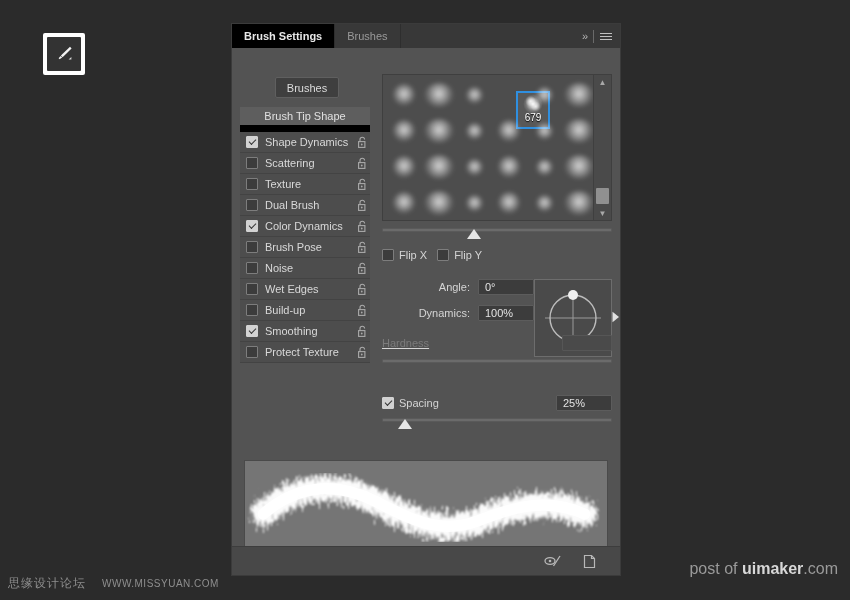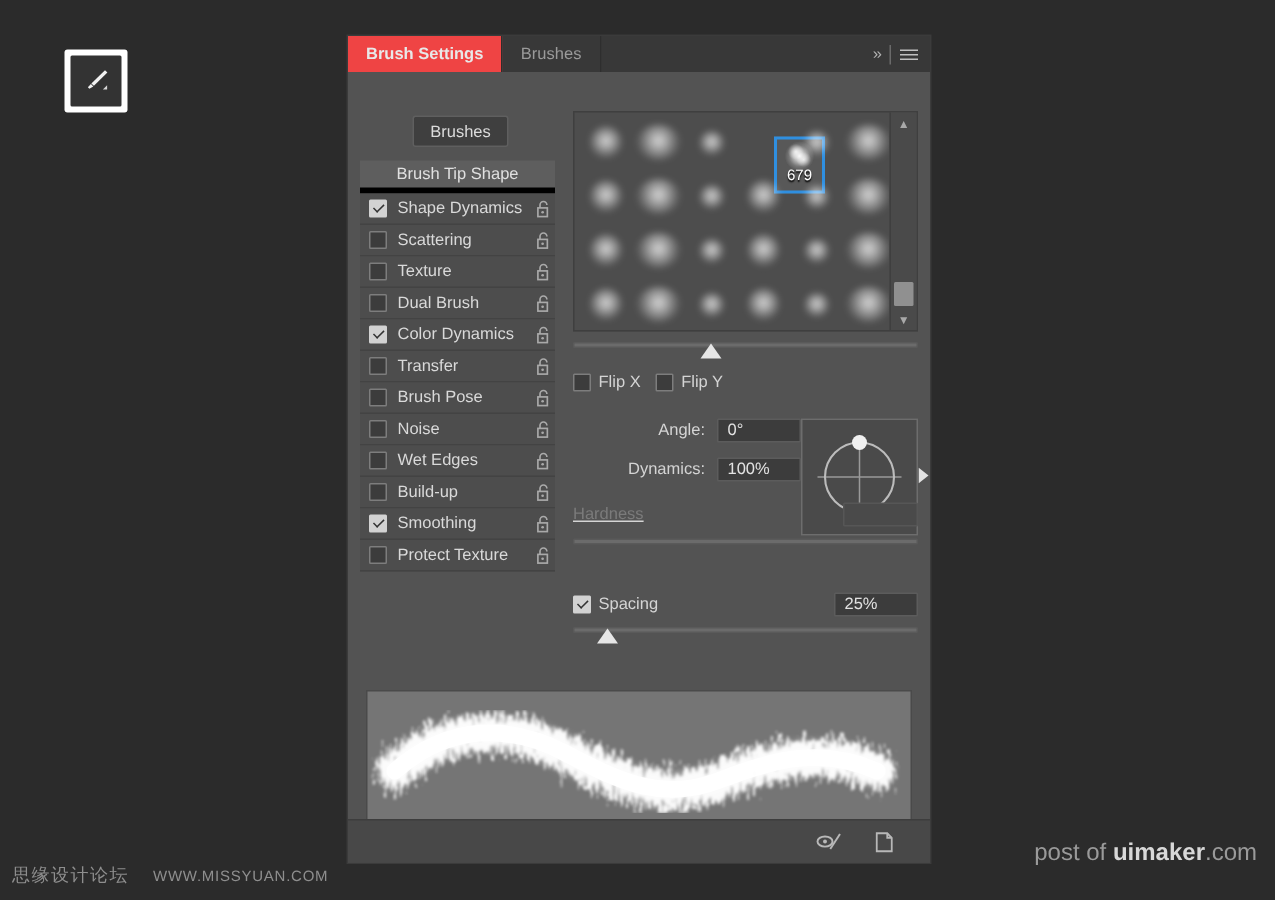--- a/index.html
+++ b/index.html
@@ -54,21 +54,21 @@
   .tab {
     display: flex; align-items: center;
     padding: 0 12px;
     font-size: 11px;
     color: #9a9a9a;
     background: #383838;
     border-right: 1px solid #2e2e2e;
     cursor: default;
   }
   .tab.active {
-    background: #ef4444;
+    background: #000000;
     color: #e8e8e8;
     font-weight: bold;
   }
   #tabstrip .spacer { flex: 1; background: #383838; }
   .tab-icons {
     display: flex; align-items: center; gap: 6px;
     padding: 0 8px;
     color: #b4b4b4;
   }
   .tab-icons .sep {
@@ -100,21 +100,21 @@
 
   
   #settings-list {
     position: absolute;
     left: 8px; top: 59px;
     width: 130px;
   }
   #list-header {
     height: 18px;
     background: #5e5e5e;
-    border-bottom: 4px solid #000000;
+    border-bottom: 7px solid #000000;
     display: flex; align-items: center; justify-content: center;
     font-size: 11px;
     color: #e0e0e0;
   }
   .list-row {
     height: 20px;
     background: #4d4d4d;
     border-bottom: 1px solid #434343;
     display: flex; align-items: center;
     padding-left: 6px;
@@ -476,31 +476,20 @@
             <span class="lock">
               <svg width="11" height="13" viewBox="0 0 11 13">
                 <path d="M3 5.6 V3.6 a2.3 2.3 0 0 1 4.6 0" fill="none" stroke="#c4c4c4" stroke-width="1.1"></path>
                 <rect x="1.6" y="5.6" width="6.3" height="5.8" fill="none" stroke="#c4c4c4" stroke-width="1.1"></rect>
                 <circle cx="4.75" cy="8.5" r="0.9" fill="#c4c4c4"></circle>
               </svg>
             </span>
           </div>
           <div class="list-row">
             <span class="cb"></span>
-            <span class="lbl">Transfer</span>
-            <span class="lock">
-              <svg width="11" height="13" viewBox="0 0 11 13">
-                <path d="M3 5.6 V3.6 a2.3 2.3 0 0 1 4.6 0" fill="none" stroke="#c4c4c4" stroke-width="1.1"></path>
-                <rect x="1.6" y="5.6" width="6.3" height="5.8" fill="none" stroke="#c4c4c4" stroke-width="1.1"></rect>
-                <circle cx="4.75" cy="8.5" r="0.9" fill="#c4c4c4"></circle>
-              </svg>
-            </span>
-          </div>
-          <div class="list-row">
-            <span class="cb"></span>
             <span class="lbl">Brush Pose</span>
             <span class="lock">
               <svg width="11" height="13" viewBox="0 0 11 13">
                 <path d="M3 5.6 V3.6 a2.3 2.3 0 0 1 4.6 0" fill="none" stroke="#c4c4c4" stroke-width="1.1"></path>
                 <rect x="1.6" y="5.6" width="6.3" height="5.8" fill="none" stroke="#c4c4c4" stroke-width="1.1"></rect>
                 <circle cx="4.75" cy="8.5" r="0.9" fill="#c4c4c4"></circle>
               </svg>
             </span>
           </div>
           <div class="list-row">

